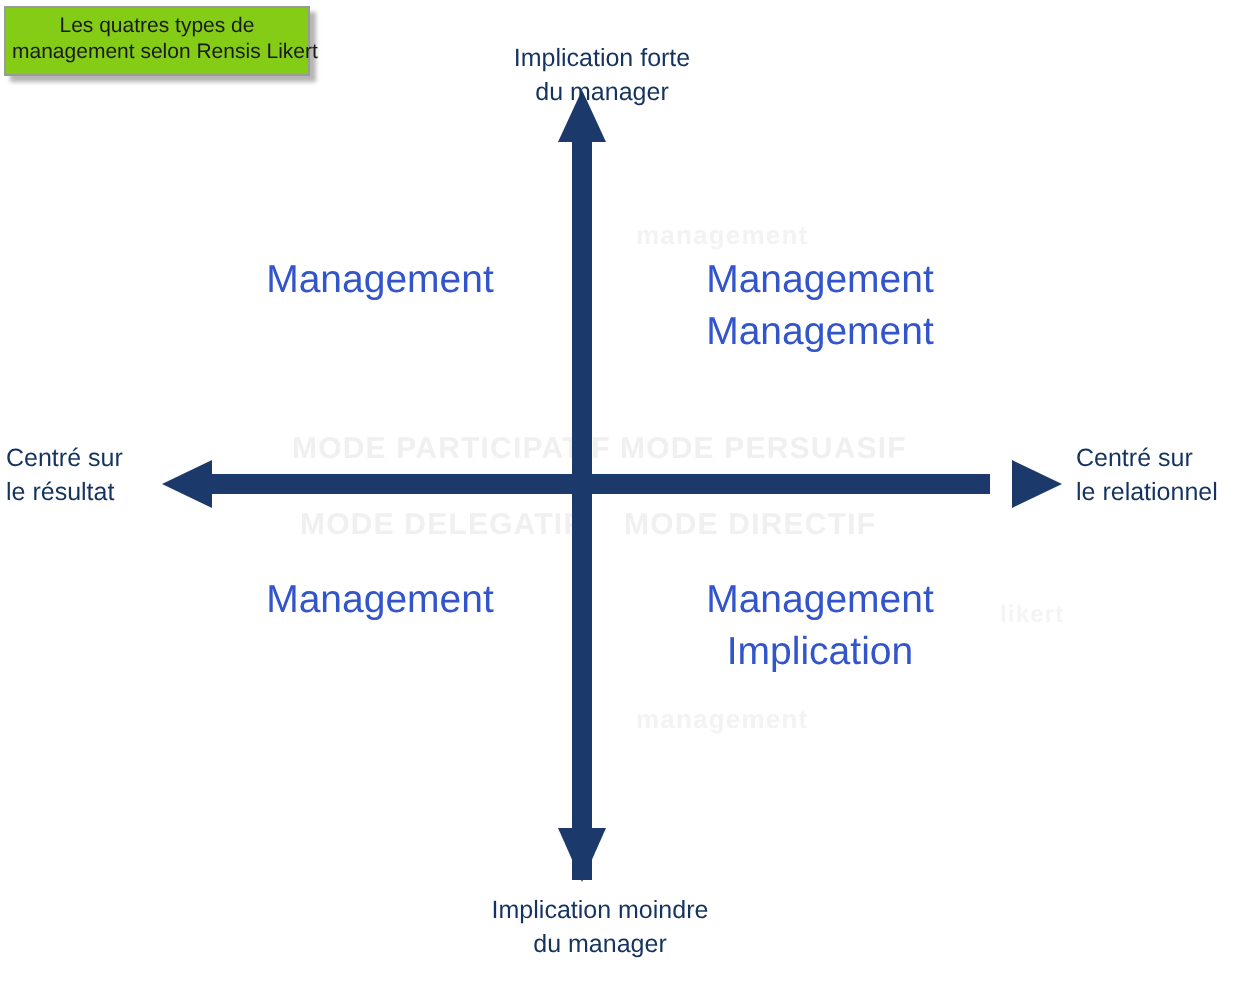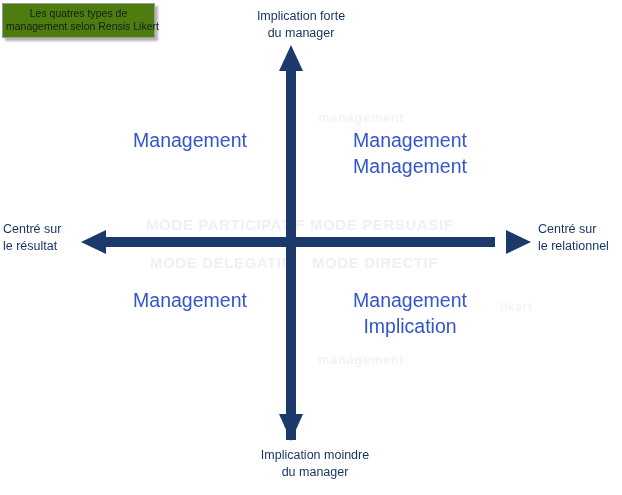--- a/index.html
+++ b/index.html
@@ -19,21 +19,21 @@
   }
 
   
   #title-box {
     position: absolute;
     left: 2px;
     top: 3px;
     width: 153px;
     box-sizing: border-box;
     border: 1px solid #9a9a9a;
-    background: #4d7c0f;
+    background: #84cc16;
     padding: 3px 3px 4px 3px;
     box-shadow: 3px 3px 2px rgba(120,120,120,0.55);
     text-align: center;
     line-height: 1.25;
   }
   #title-box .ttl-line {
     display: block;
     font-size: 10.5px;
     color: #1a1a1a;
     white-space: nowrap;
@@ -68,22 +68,22 @@
   }
 
   
   .axis-label {
     position: absolute;
     color: #14335f;
     font-size: 12.5px;
     line-height: 1.35;
     white-space: nowrap;
   }
-  #label-top    { left: 241px; top: 8px;   text-align: center; width: 120px; }
-  #label-bottom { left: 247px; top: 447px; text-align: center; width: 136px; }
+  #label-top    { left: 241px; top: 21px;   text-align: center; width: 120px; }
+  #label-bottom { left: 232px; top: 447px; text-align: center; width: 136px; }
   #label-left   { left: 3px;   top: 221px; text-align: left; }
   #label-right  { left: 538px; top: 221px; text-align: left; }
 
   
   .quadrant-label {
     position: absolute;
     color: #3355cc;
     font-size: 19.5px;
     line-height: 1.32;
     text-align: center;

